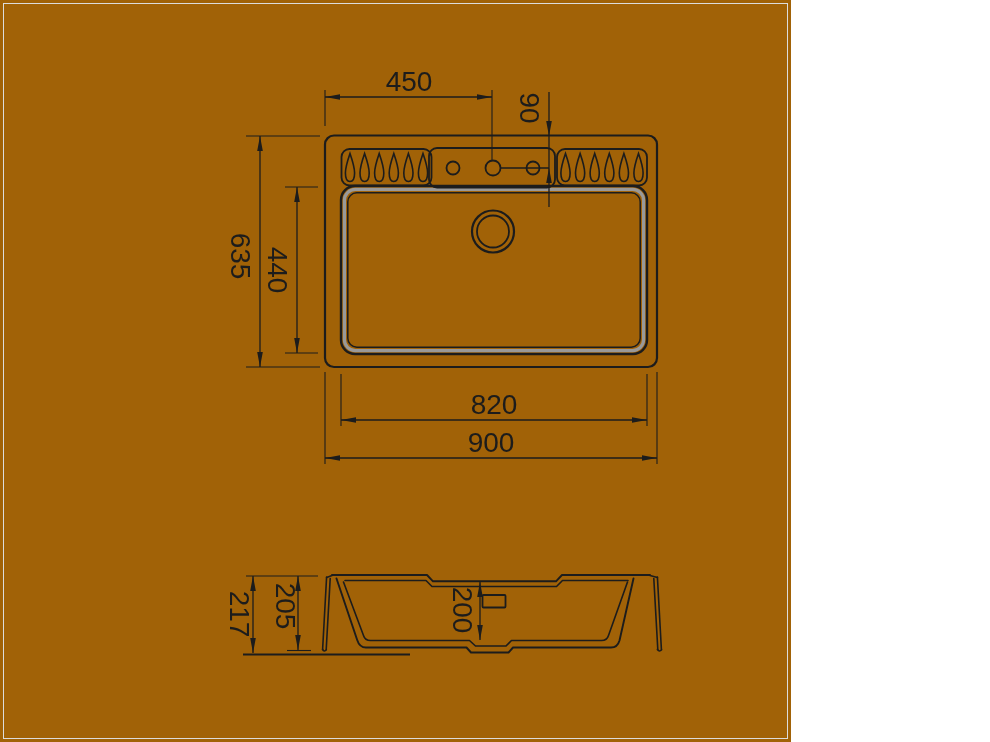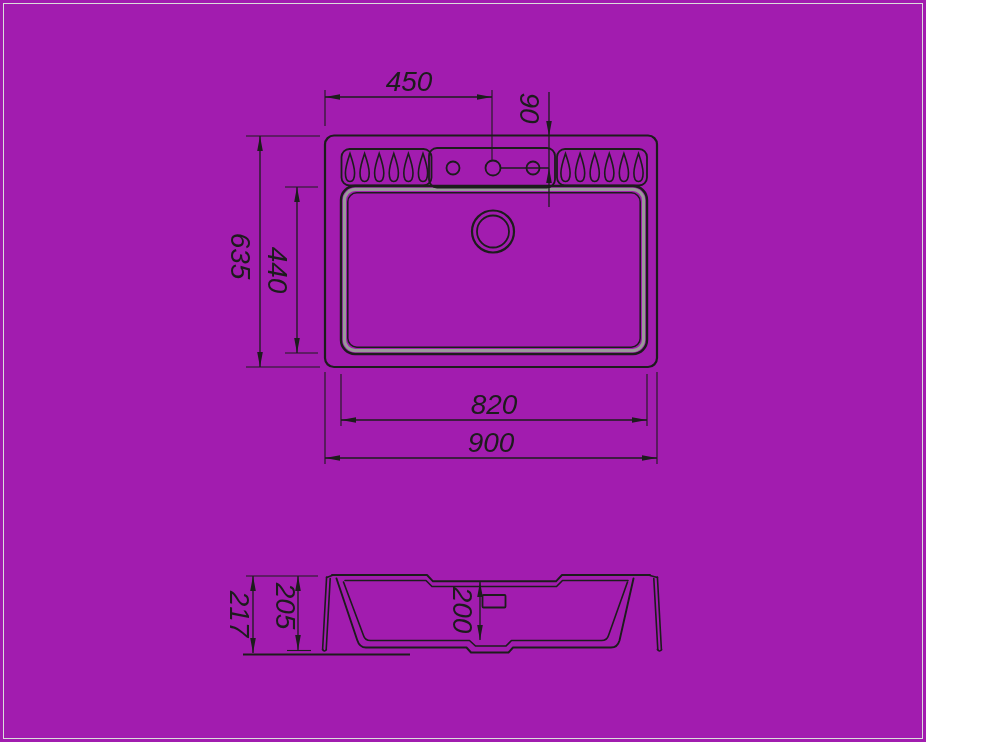--- a/index.html
+++ b/index.html
@@ -1,22 +1,21 @@
 <!DOCTYPE html>
 <html style="--line-color: #1c1c1c; --frame-color: #dcdcdc; --accent-gray: #999999;"><head>
 <meta charset="utf-8">
 <style>
   html,body{margin:0;padding:0;background:#ffffff;}
   .canvas{
     position:relative;
-    width:926px;height:742px;
-    background:#a21caf;
+    width:791px;height:742px;
+    background:#a16207;
     font-family:"Liberation Sans", sans-serif;
     overflow:hidden;
-    font-style:italic;
   }
   .frame{
     position:absolute;
     inset:3px;
     border:1px solid var(--frame-color,#dcdcdc);
     pointer-events:none;
   }
   svg{position:absolute;left:0;top:0;}
   svg line, svg path, svg rect, svg circle{
     stroke:var(--line-color,#1c1c1c);

